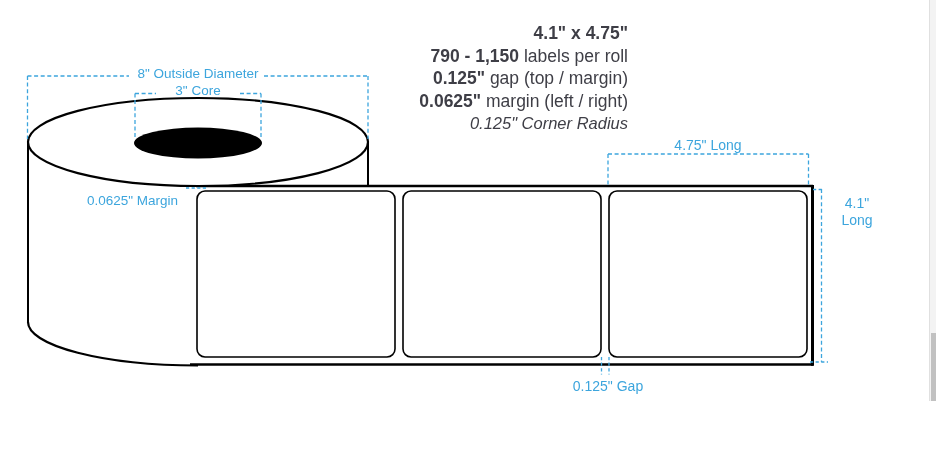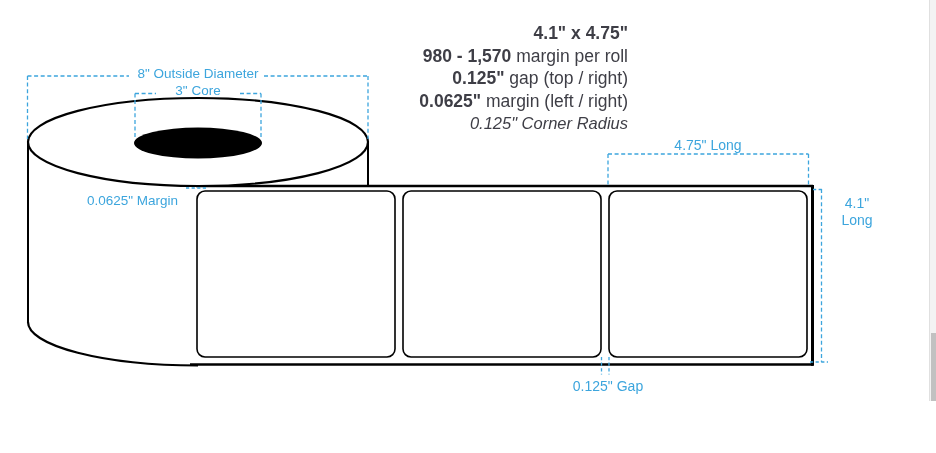--- a/index.html
+++ b/index.html
@@ -97,24 +97,24 @@
       <line x1="601.5" y1="357" x2="601.5" y2="374.5" stroke-dasharray="3.2 2.4"></line>
       <line x1="609" y1="357" x2="609" y2="374.5" stroke-dasharray="3.2 2.4"></line>
     </g>
   </svg>
 
   <div id="spec-block" class="abs">
     <div>
       <span class="strong">4.1" x 4.75"</span>
     </div>
     <div>
-      <span class="strong">980 - 1,570</span><span> margin per roll</span>
+      <span class="strong">790 - 1,150</span><span> labels per roll</span>
     </div>
     <div>
-      <span class="strong">0.125"</span><span> gap (top / right)</span>
+      <span class="strong">0.125"</span><span> gap (top / margin)</span>
     </div>
     <div>
       <span class="strong">0.0625"</span><span> margin (left / right)</span>
     </div>
     <div>
       <span class="italic">0.125" Corner Radius</span>
     </div>
   </div>
 
   <div class="abs blue-label center" style="left:123px;top:66px;width:150px;">8" Outside Diameter</div>

